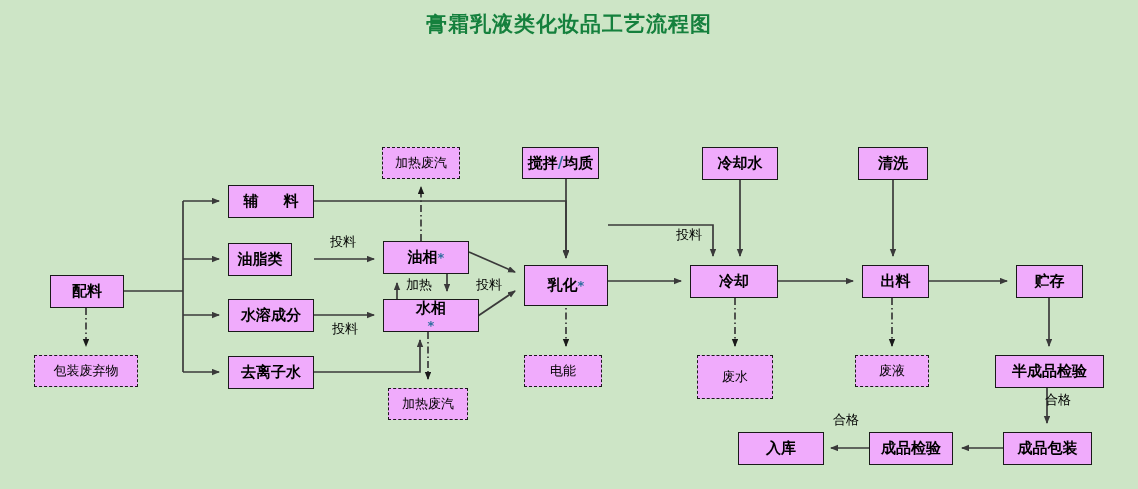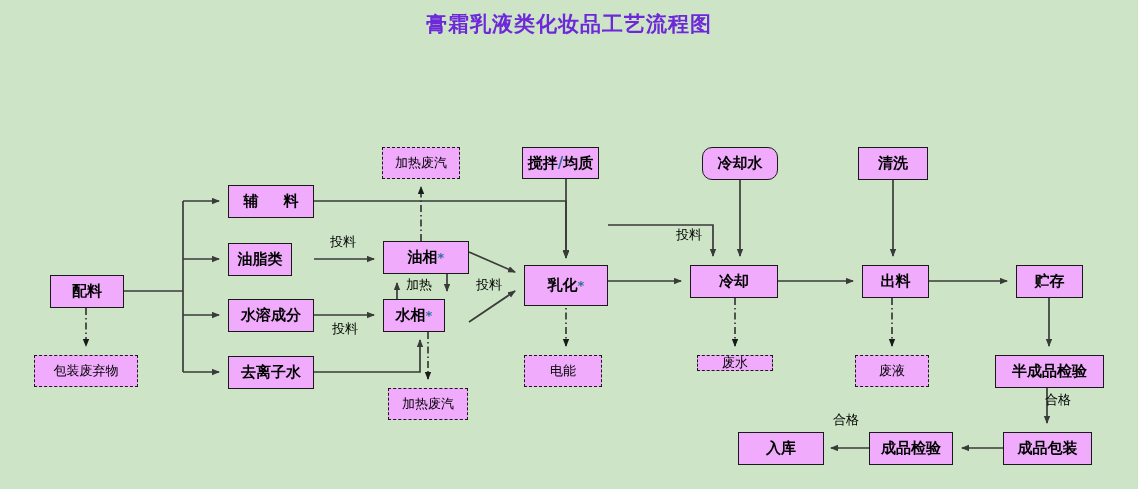--- a/index.html
+++ b/index.html
@@ -7,21 +7,21 @@
     width:1138px;height:489px;
     background:#cde5c6;
     font-family:"DejaVu Sans","Liberation Sans",sans-serif;
     overflow:hidden;position:relative;
   }
   #canvas{position:absolute;left:0;top:0;width:1138px;height:489px;}
   #svg-layer{position:absolute;left:0;top:0;width:1138px;height:489px;pointer-events:none;}
 
   .title{
     position:absolute;top:10px;left:0;width:1138px;text-align:center;
-    font-size:21px;font-weight:bold;color:#6d28d9;letter-spacing:1px;
+    font-size:21px;font-weight:bold;color:#15803d;letter-spacing:1px;
     font-family:"DejaVu Serif","Liberation Serif",serif;
   }
 
   .node{
     position:absolute;background:#f0abfc;border:1.5px solid #1a1a1a;
     display:flex;align-items:center;justify-content:center;
     font-size:15px;font-weight:bold;color:#000;
     box-sizing:border-box;white-space:nowrap;
     font-family:"DejaVu Sans","Liberation Sans",sans-serif;
   }
@@ -134,41 +134,41 @@
       <div class="node dashed" style="left: 382px; top: 147px; width: 78px; height: 32px;">
         <span>加热废汽</span>
       </div>
       <div class="node dashed" style="left: 388px; top: 388px; width: 80px; height: 32px;">
         <span>加热废汽</span>
       </div>
       <div class="node" style="left: 383px; top: 241px; width: 86px; height: 33px;">
         <span>油相</span>
         <span class="star">*</span>
       </div>
-      <div class="node" style="left: 383px; top: 299px; width: 62px; height: 33px;">
+      <div class="node" style="left: 383px; top: 299px; width: 96px; height: 33px; flex-direction: column;">
         <span>水相</span>
         <span class="star">*</span>
       </div>
       <div class="node" style="left: 522px; top: 147px; width: 77px; height: 32px;">
         <span>搅拌<span class="slash">/</span>均质</span>
       </div>
       <div class="node" style="left: 524px; top: 265px; width: 84px; height: 41px;">
         <span>乳化</span>
         <span class="star">*</span>
       </div>
       <div class="node dashed" style="left: 524px; top: 355px; width: 78px; height: 32px;">
         <span>电能</span>
       </div>
-      <div class="node" style="left: 702px; top: 147px; width: 76px; height: 33px; border-radius: 10px;">
+      <div class="node" style="left: 702px; top: 147px; width: 76px; height: 33px;">
         <span>冷却水</span>
       </div>
       <div class="node" style="left: 690px; top: 265px; width: 88px; height: 33px;">
         <span>冷却</span>
       </div>
-      <div class="node dashed" style="left: 697px; top: 355px; width: 76px; height: 16px;">
+      <div class="node dashed" style="left: 697px; top: 355px; width: 76px; height: 44px;">
         <span>废水</span>
       </div>
       <div class="node" style="left: 858px; top: 147px; width: 70px; height: 33px;">
         <span>清洗</span>
       </div>
       <div class="node" style="left: 862px; top: 265px; width: 67px; height: 33px;">
         <span>出料</span>
       </div>
       <div class="node dashed" style="left: 855px; top: 355px; width: 74px; height: 32px;">
         <span>废液</span>

